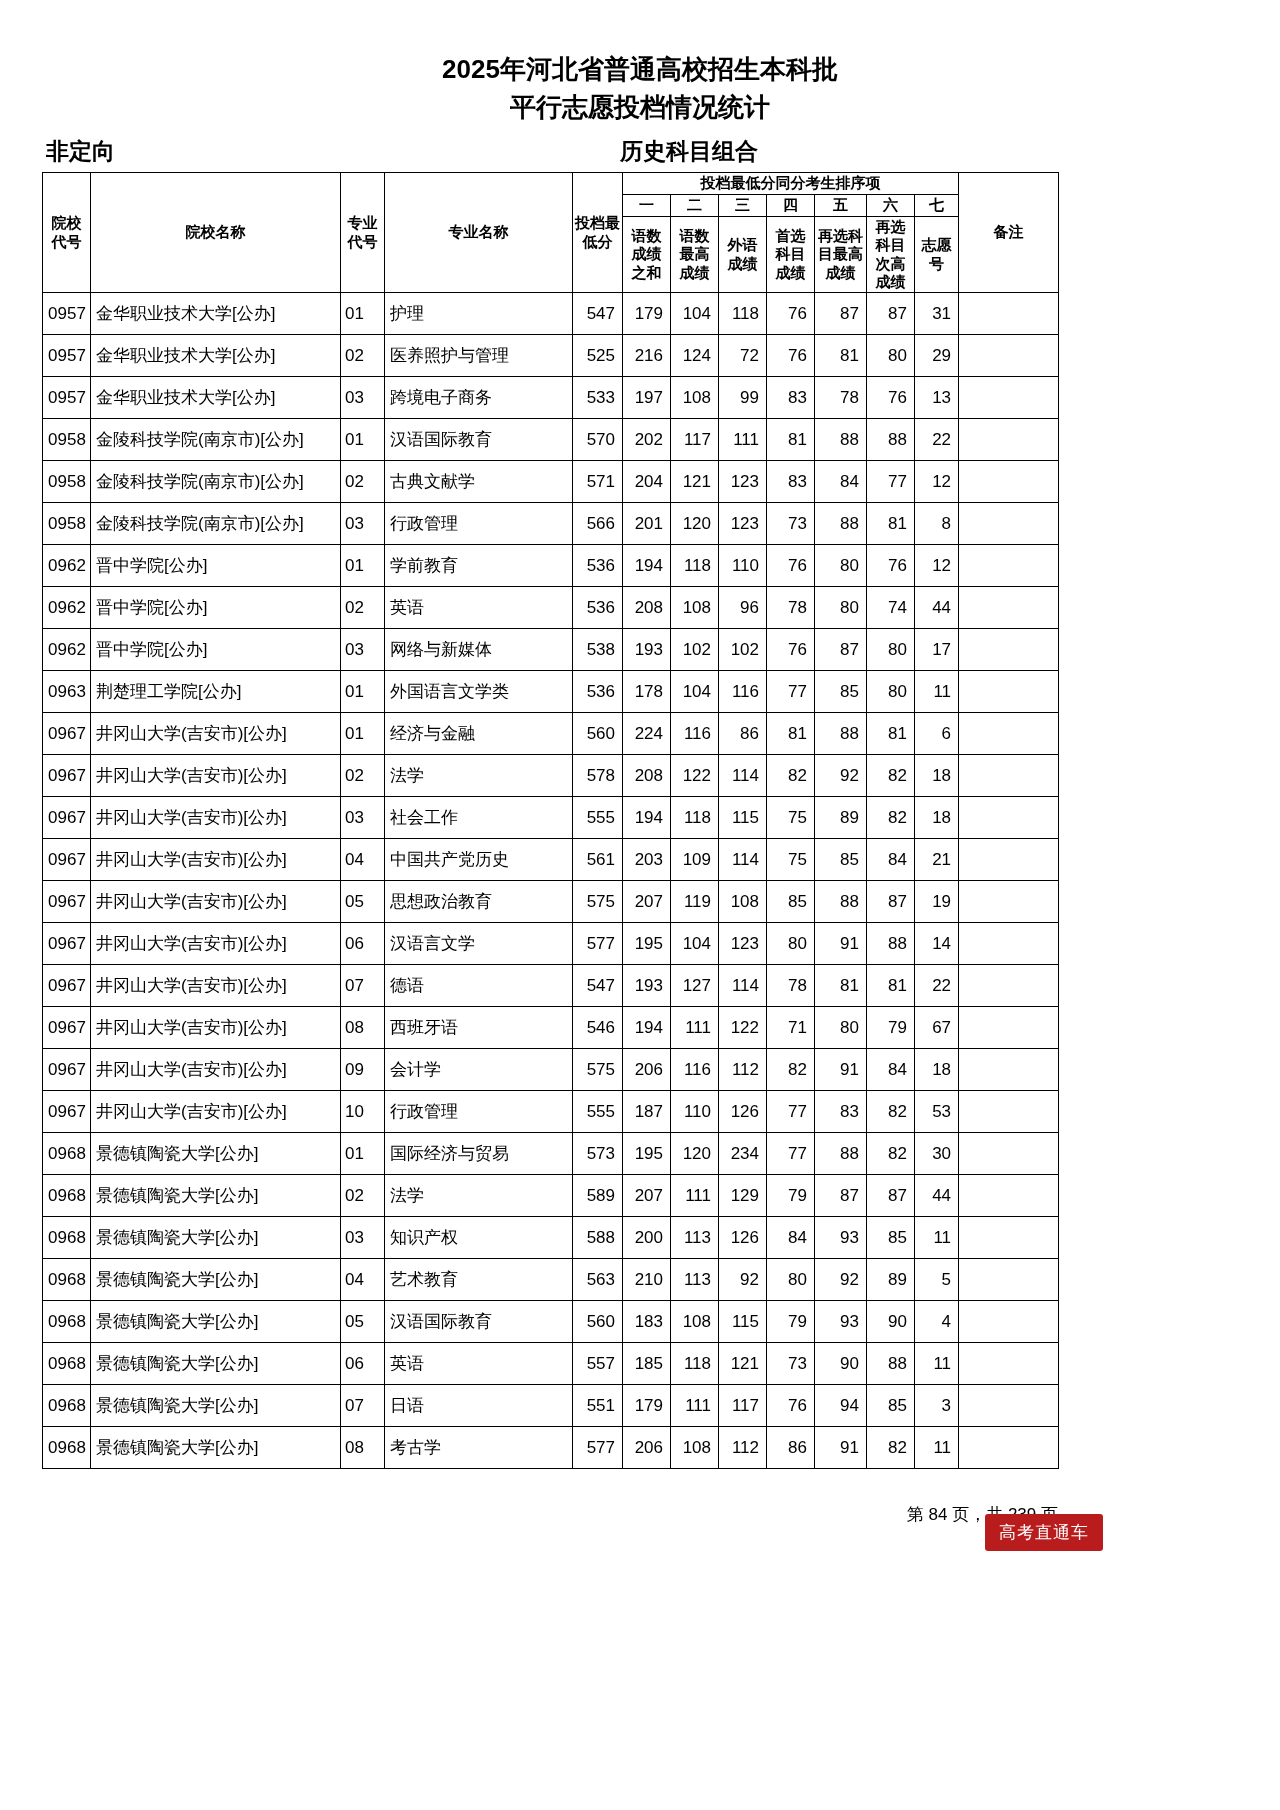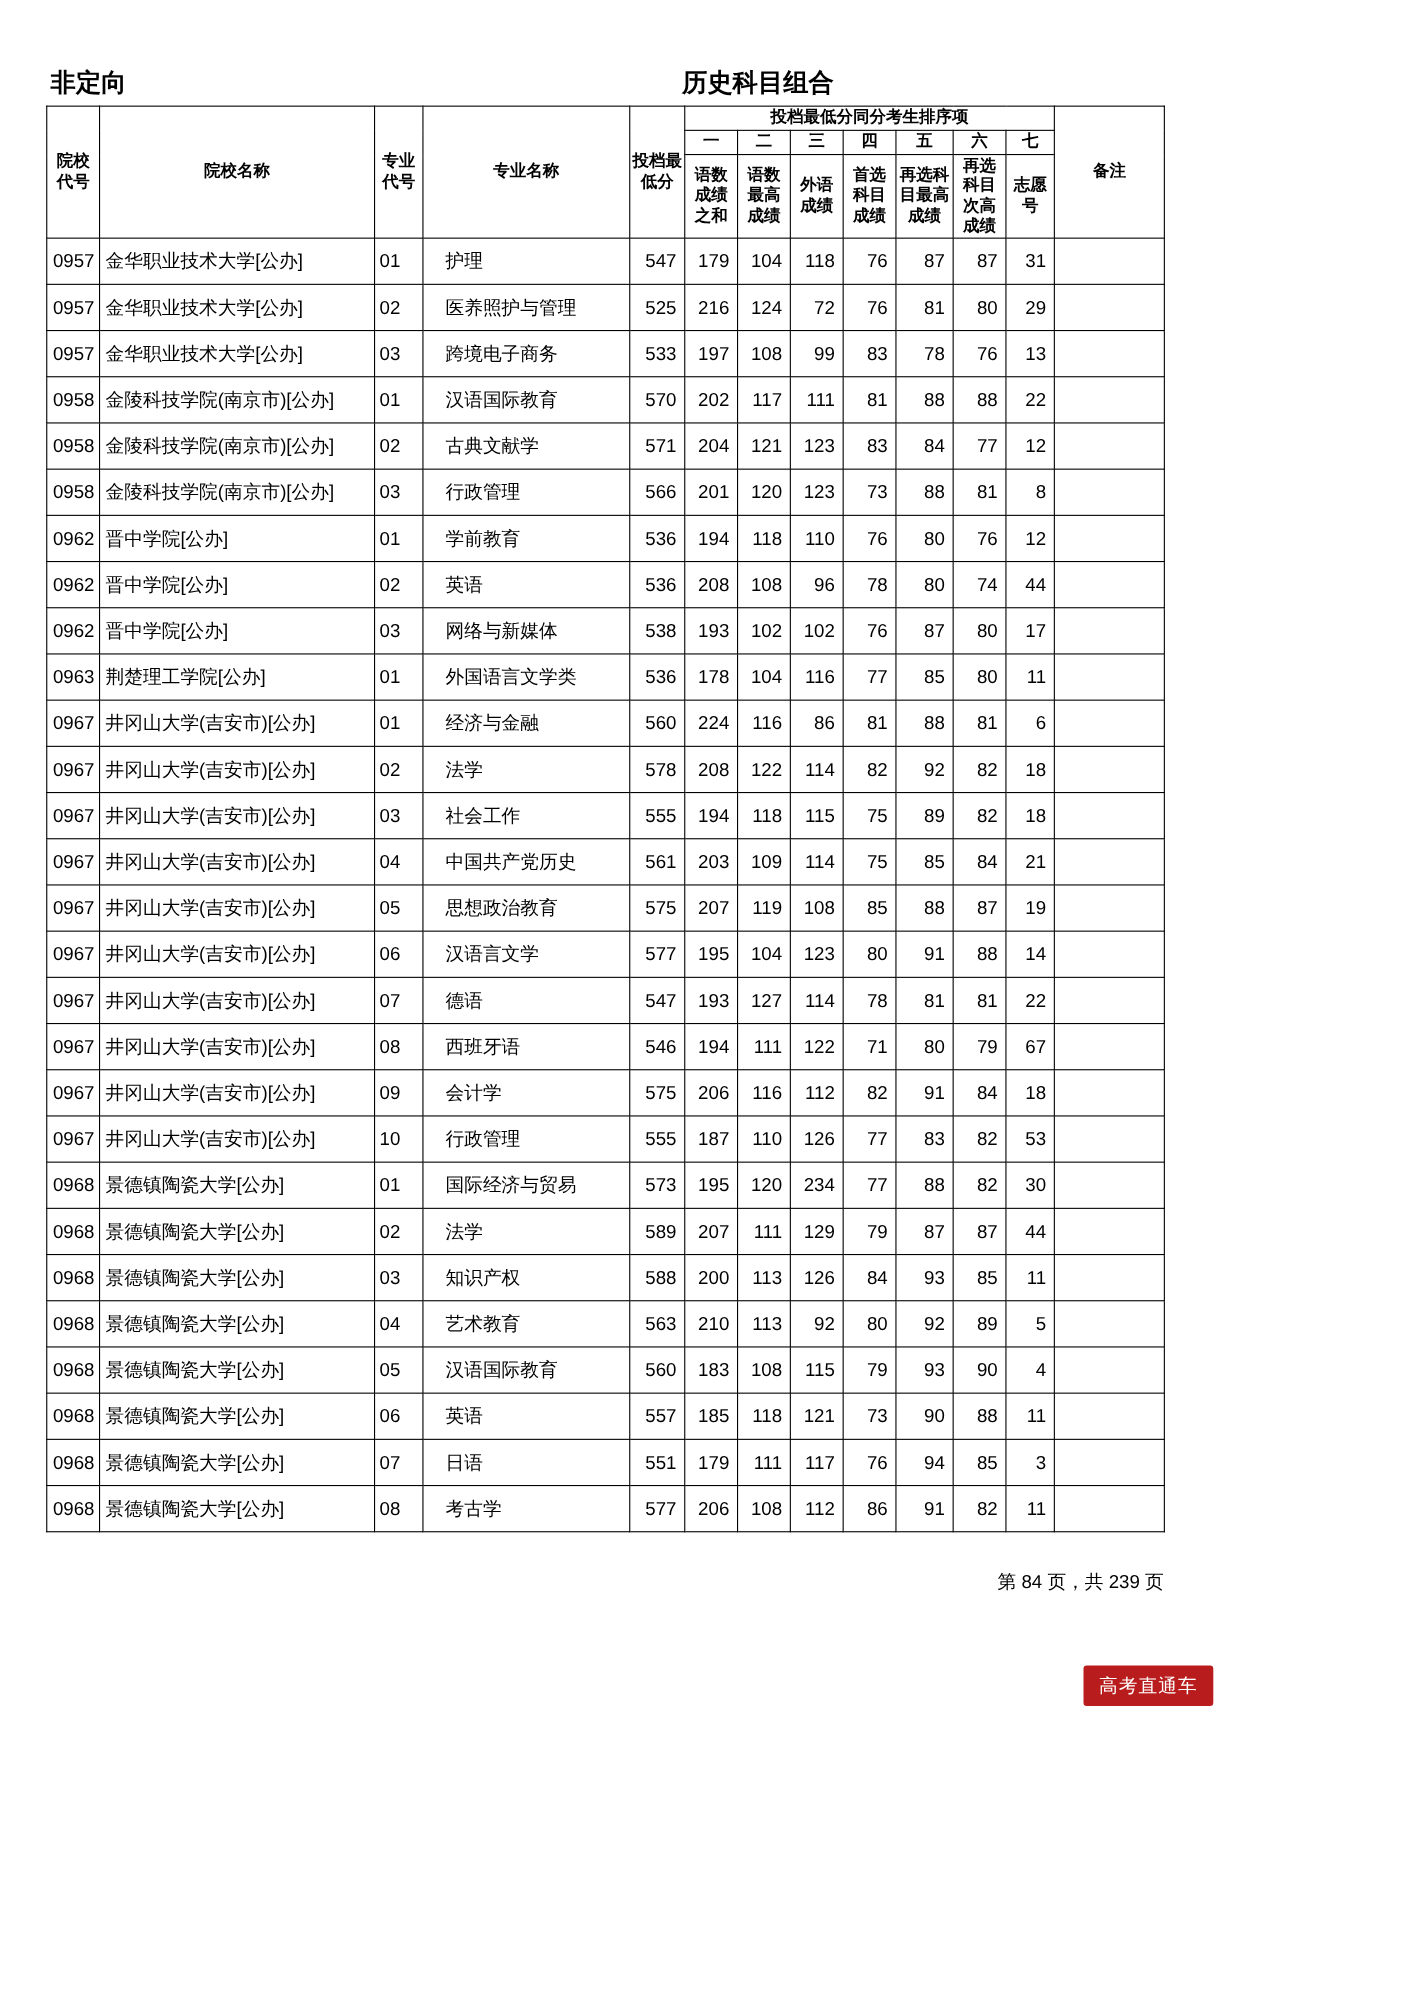--- a/index.html
+++ b/index.html
@@ -52,21 +52,21 @@
   .results td {
     font-size: 17px;
     height: 42px;
     padding: 0 4px;
     vertical-align: middle;
     white-space: nowrap;
   }
   td.c-code    { text-align: center;  padding-left: 5px; }
   td.c-college { text-align: left;  padding-left: 5px; margin-left: 23px; }
   td.c-mcode   { text-align: left; }
-  td.c-major   { text-align: left;  padding-left: 20px; margin-left: 21px; }
+  td.c-major   { text-align: left;  padding-left: 5px; margin-left: 21px; }
   td.c-num     { text-align: right; padding-right: 7px; }
   td.c-remark  { text-align: left; }
   .footer {
     width: 1016px;
     margin-left: 42px;
     margin-top: 34px;
     text-align: right;
     font-size: 17px;
   }
   .watermark {
@@ -78,20 +78,22 @@
     font-size: 17px;
     padding: 7px 14px;
     border-radius: 3px;
     letter-spacing: 1px;
   }
 </style>
 </head>
 <body>
 
 <div class="title-block">
+  <div>2025年河北省普通高校招生本科批</div>
+  <div>平行志愿投档情况统计</div>
 </div>
 
 <div class="labels-row">
   <span class="label-left">非定向</span>
   <span class="label-right">历史科目组合</span>
 </div>
 
 <table class="results">
   <colgroup>
     <col style="width:48px">

